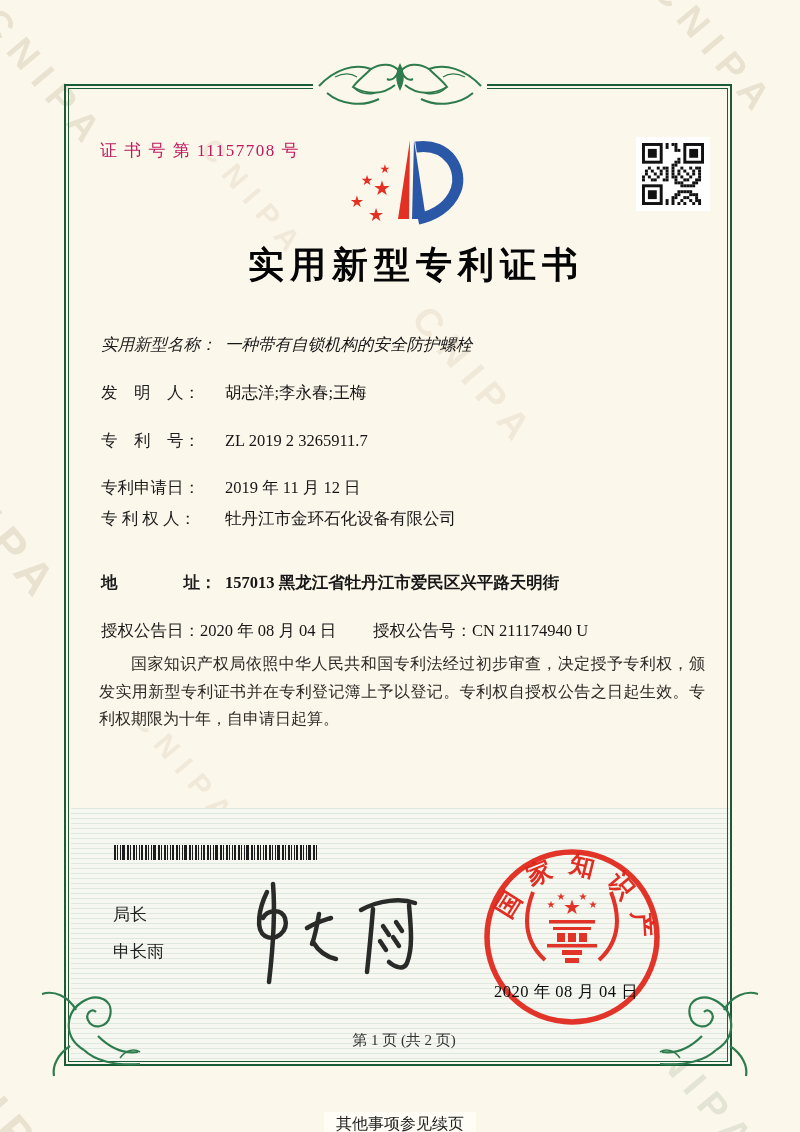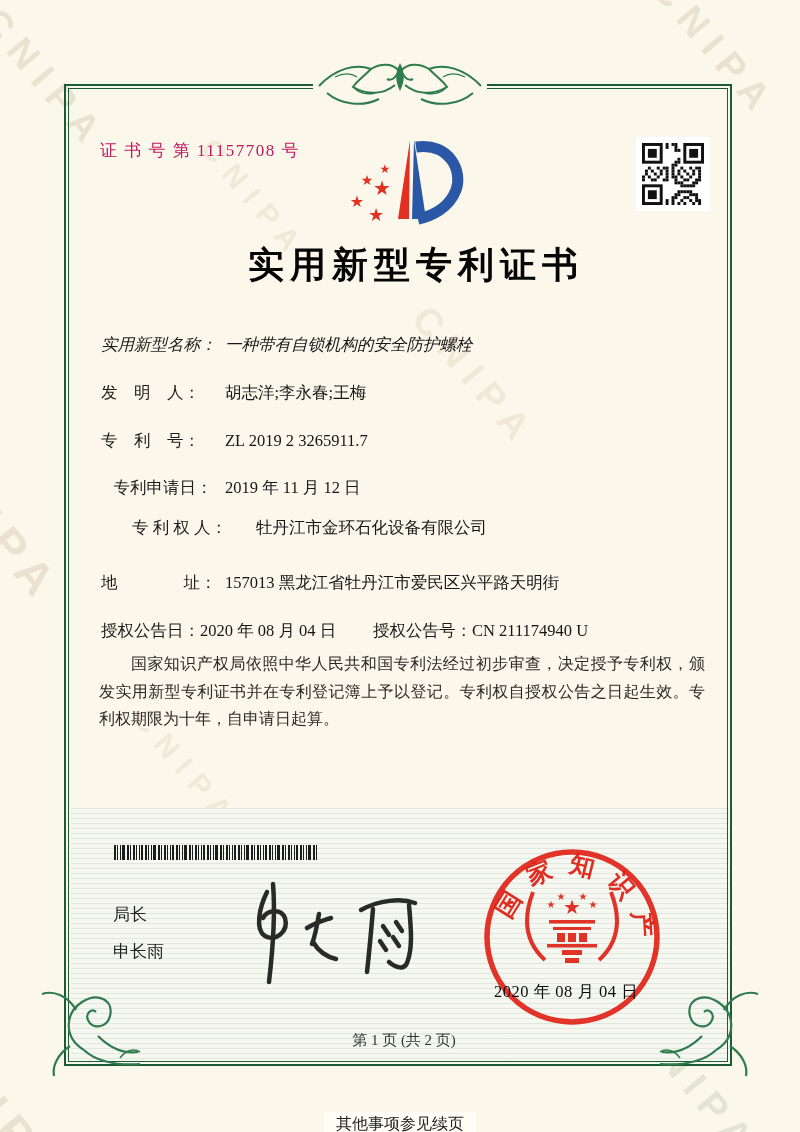--- a/index.html
+++ b/index.html
@@ -259,27 +259,27 @@
 <div class="abs fields">
   <div class="f-row" style="top:0;font-style:italic;">
     <span class="f-label">实用新型名称：</span><span class="f-value">一种带有自锁机构的安全防护螺栓</span>
   </div>
   <div class="f-row" style="top:48px;">
     <span class="f-label">发　明　人：</span><span class="f-value">胡志洋;李永春;王梅</span>
   </div>
   <div class="f-row" style="top:96px;">
     <span class="f-label">专　利　号：</span><span class="f-value">ZL 2019 2 3265911.7</span>
   </div>
-  <div class="f-row" style="top:143px;text-align:center;">
+  <div class="f-row" style="top:143px;">
     <span class="f-label">专利申请日：</span><span class="f-value">2019 年 11 月 12 日</span>
   </div>
-  <div class="f-row" style="top:183px;margin-left:31px;">
+  <div class="f-row" style="top:174px;">
     <span class="f-label">专 利 权 人：</span><span class="f-value">牡丹江市金环石化设备有限公司</span>
   </div>
-  <div class="f-row" style="top:238px;">
+  <div class="f-row" style="top:238px;font-weight:bold;">
     <span class="f-label">地　　　　址：</span><span class="f-value">157013 黑龙江省牡丹江市爱民区兴平路天明街</span>
   </div>
   <div class="f-row" style="top:286px;">
     <span>授权公告日：</span><span class="f-value">2020 年 08 月 04 日</span>
     <span class="f-second">
       <span>授权公告号：</span><span class="f-value">CN 211174940 U</span>
     </span>
   </div>
 </div>
 

